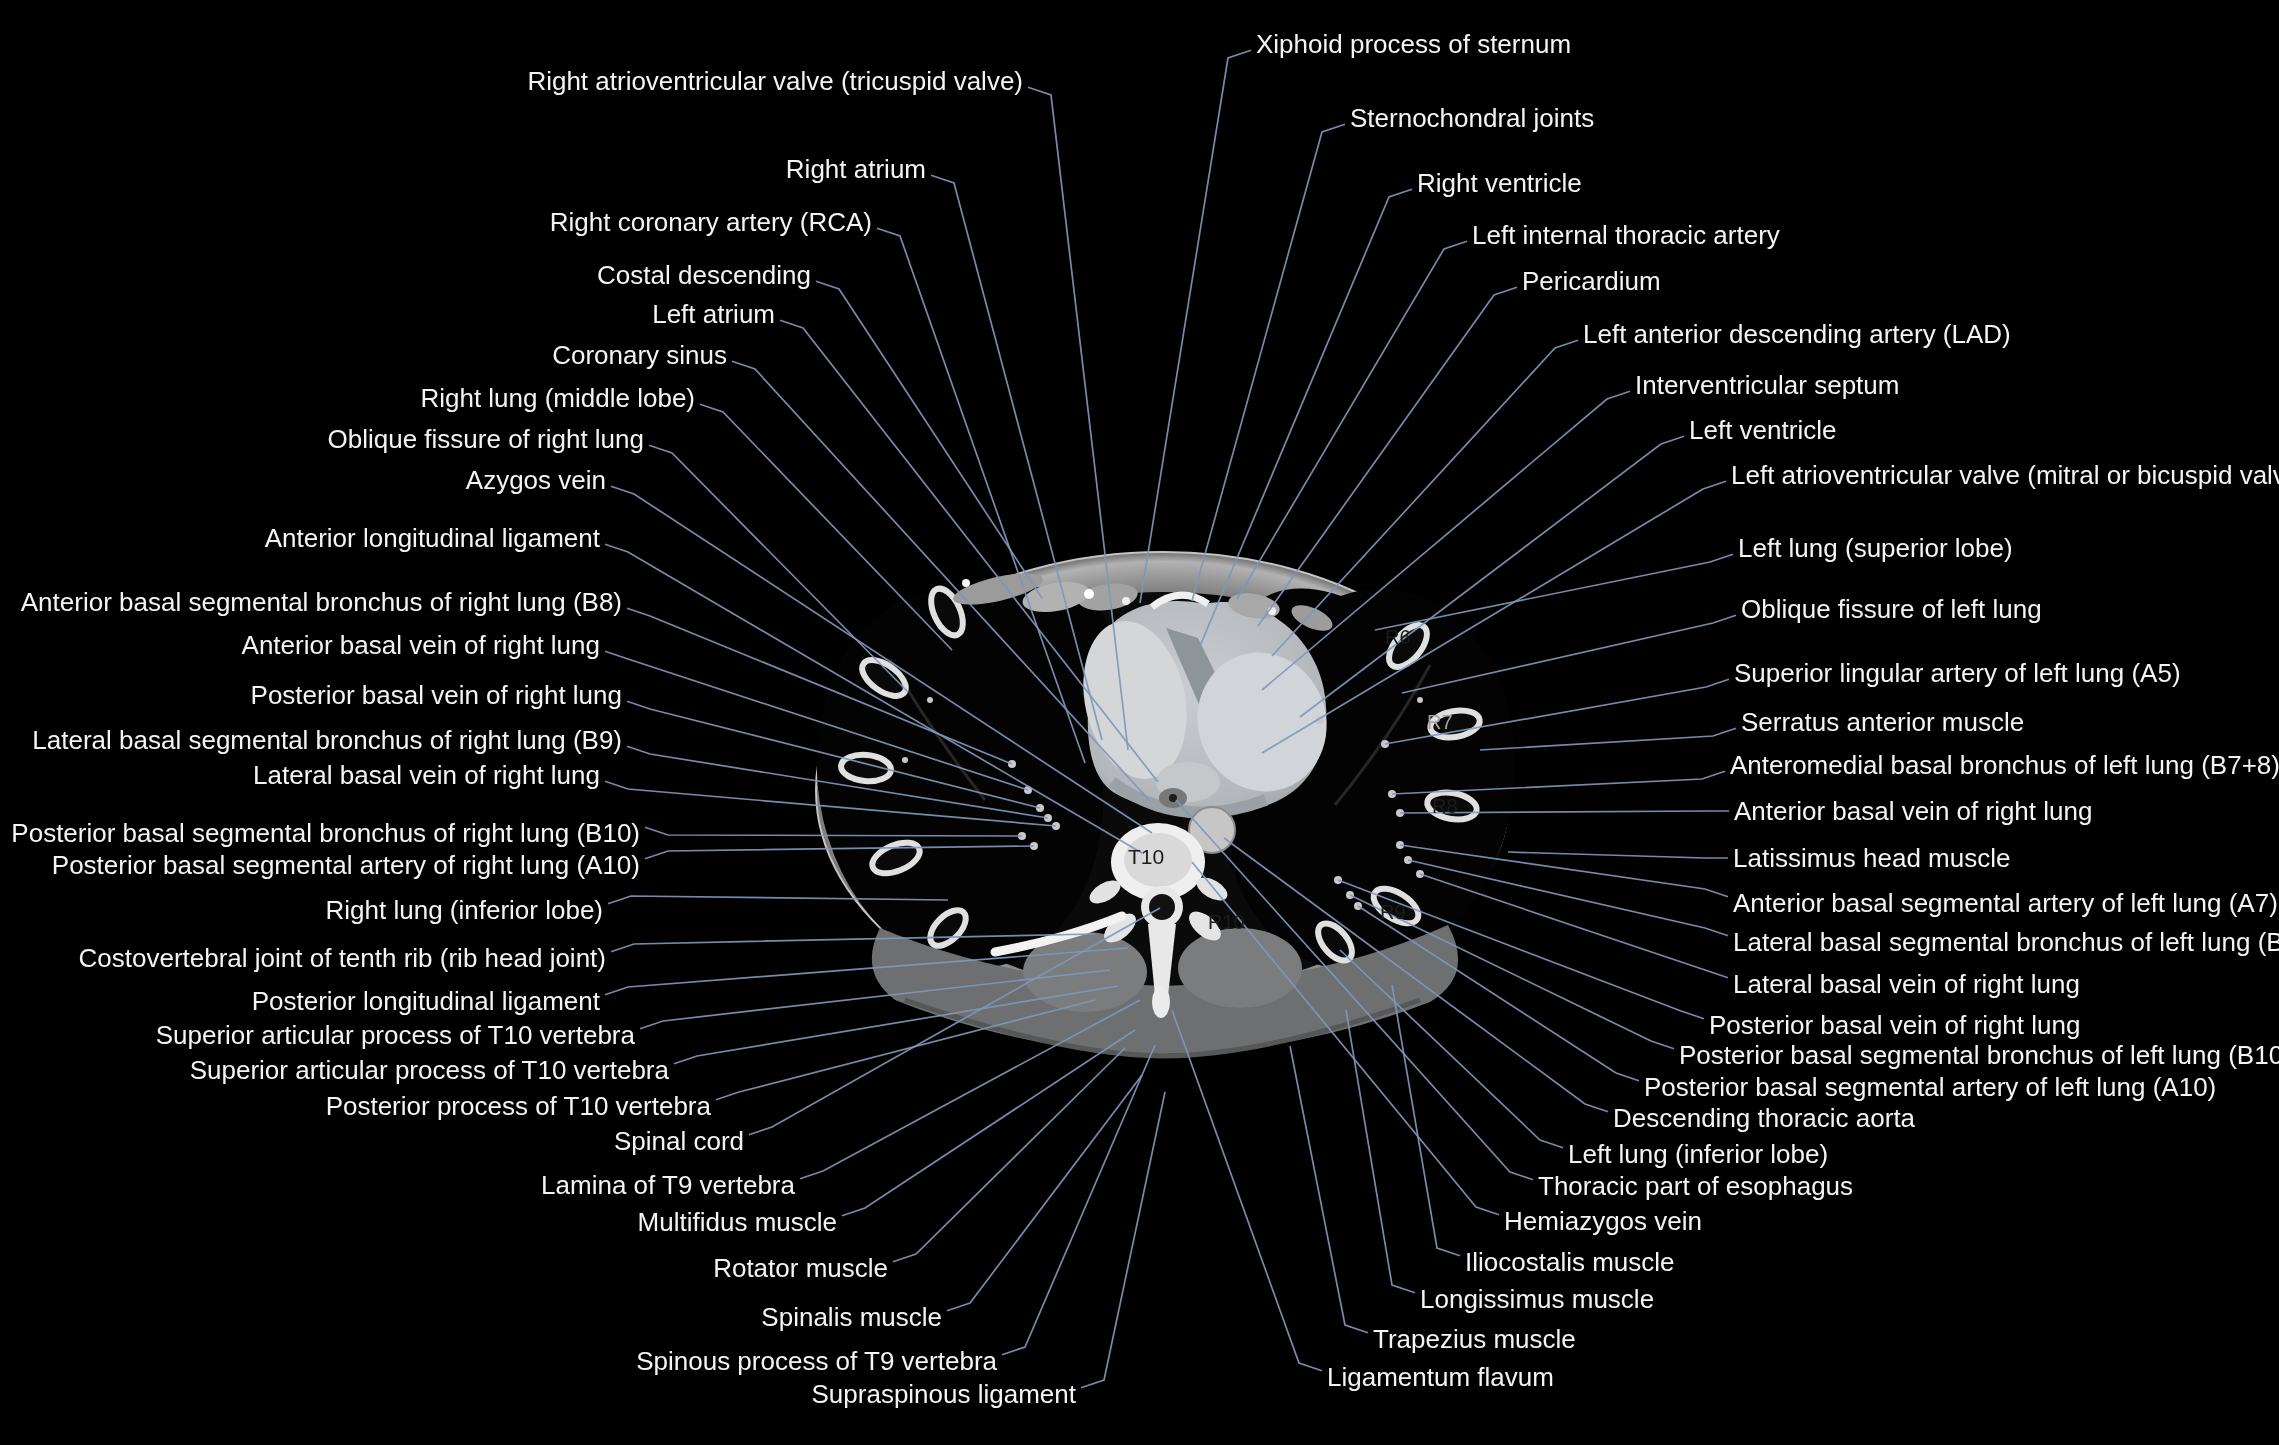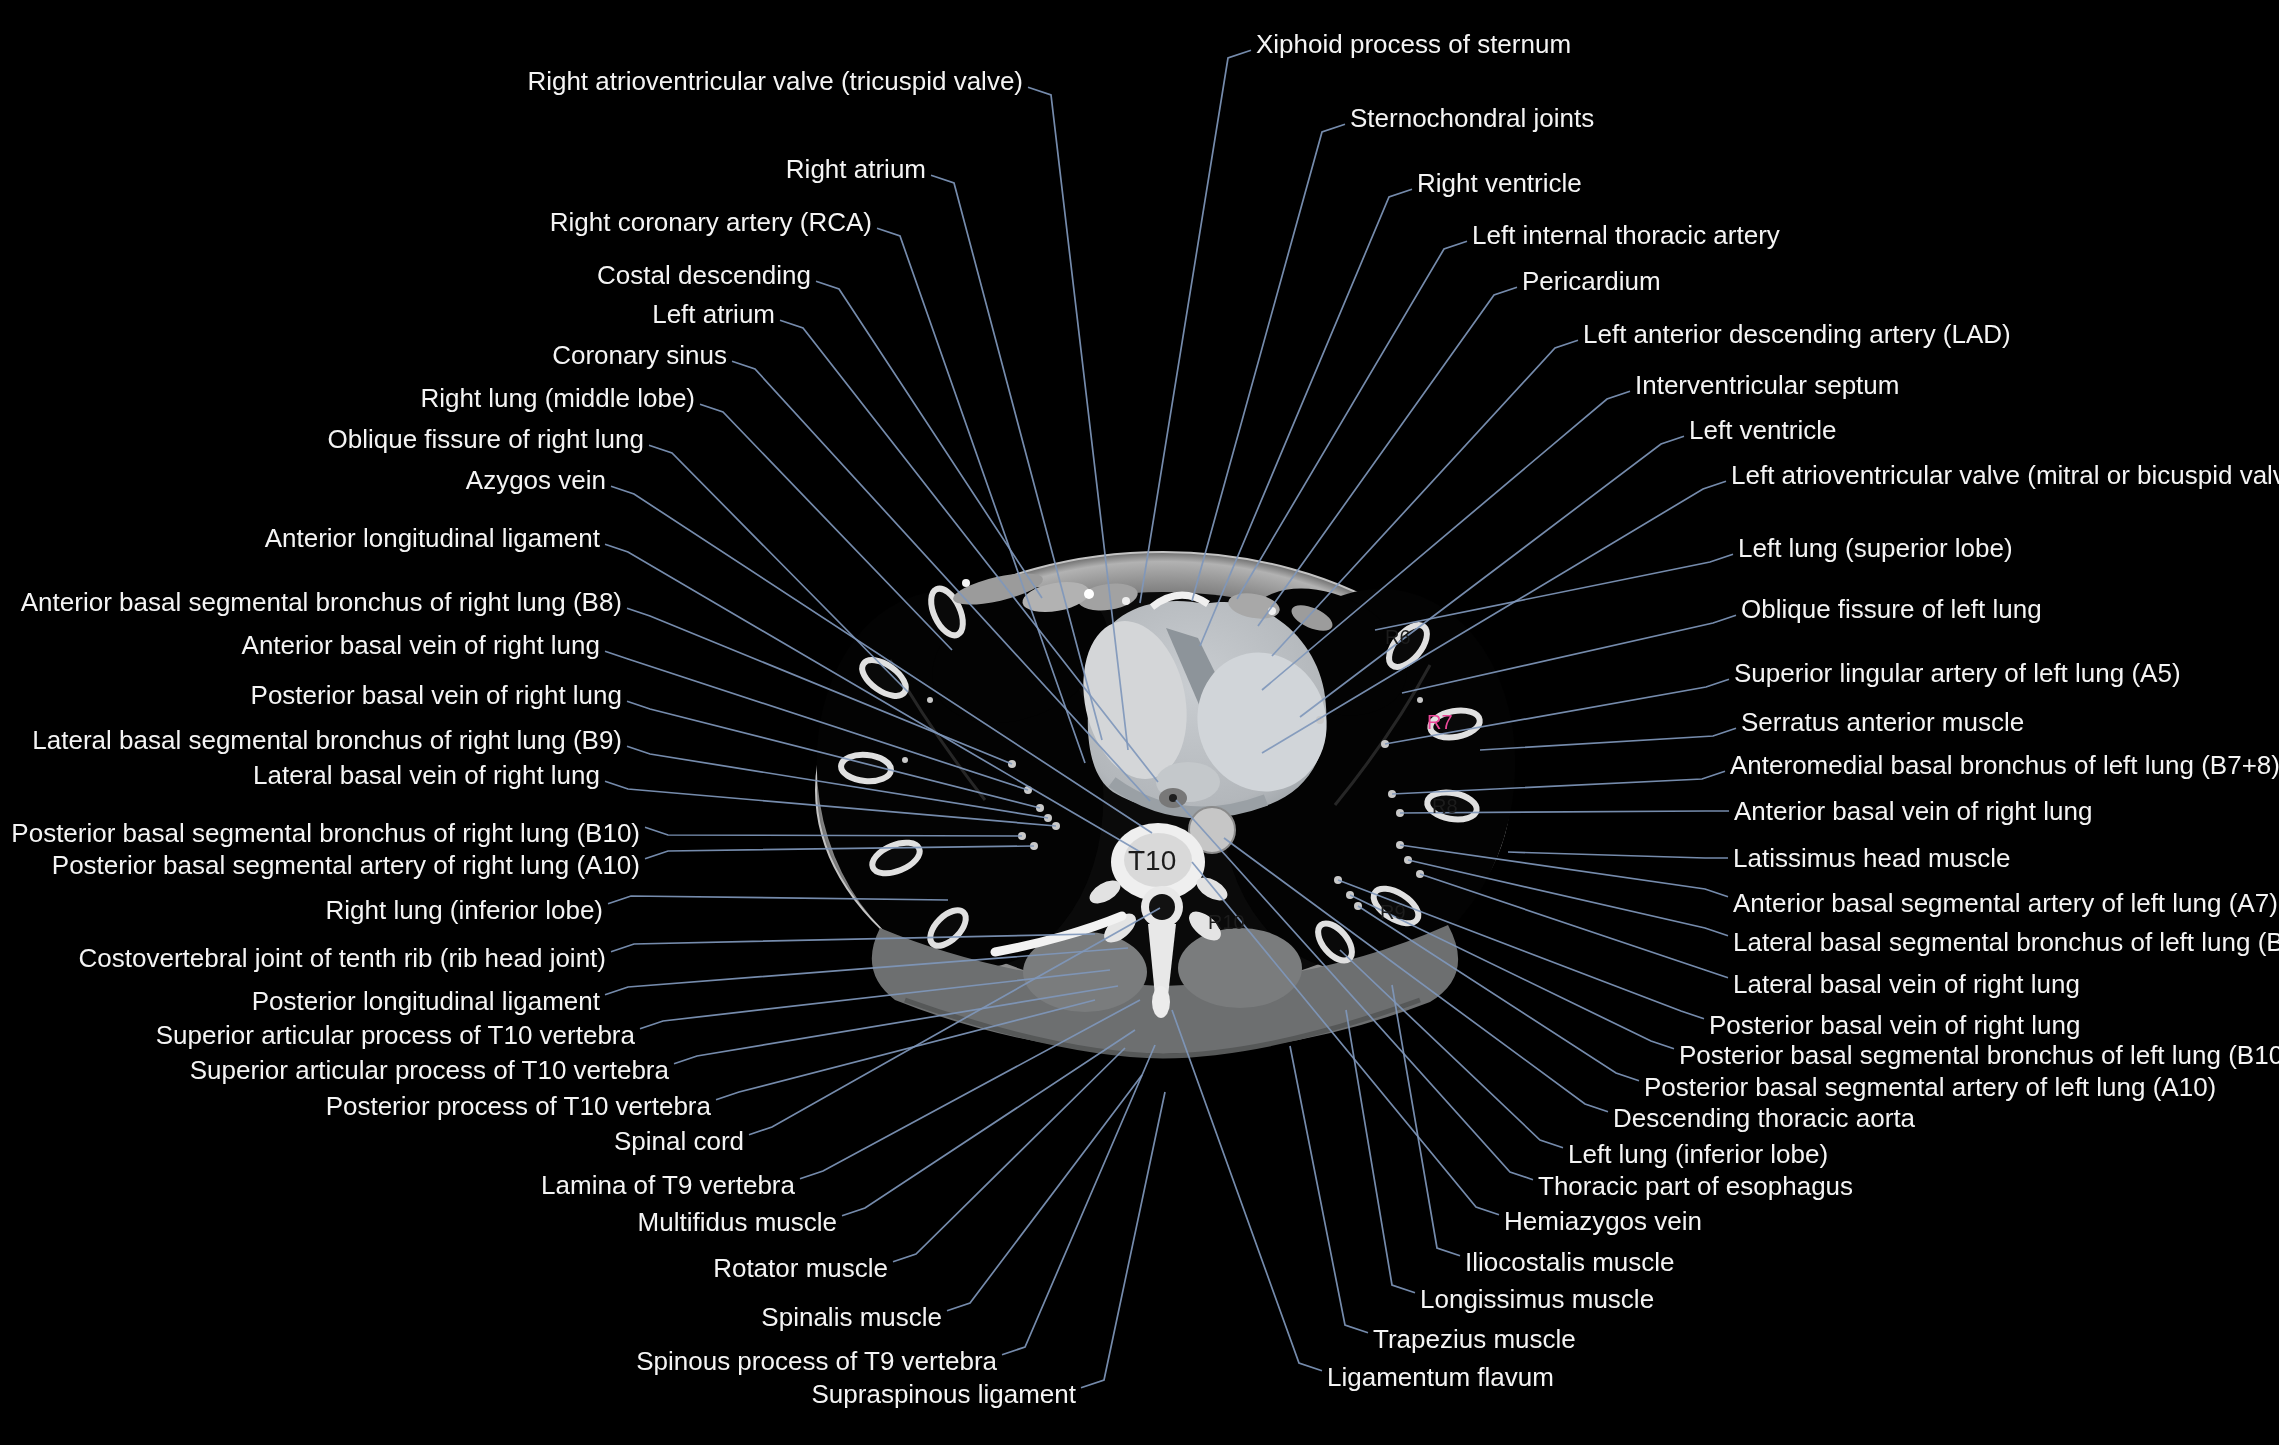--- a/index.html
+++ b/index.html
@@ -251,20 +251,20 @@
       <div class="label" style="top: 1091px; right: 1568px;">Posterior process of T10 vertebra</div>
       <div class="label" style="top: 1126px; right: 1535px;">Spinal cord</div>
       <div class="label" style="top: 1170px; right: 1484px;">Lamina of T9 vertebra</div>
       <div class="label" style="top: 1207px; right: 1442px;">Multifidus muscle</div>
       <div class="label" style="top: 1253px; right: 1391px;">Rotator muscle</div>
       <div class="label" style="top: 1302px; right: 1337px;">Spinalis muscle</div>
       <div class="label" style="top: 1346px; right: 1282px; text-align: right;">Spinous process of T9 vertebra</div>
       <div class="label" style="top: 1379px; right: 1203px;">Supraspinous ligament</div>
     </div>
   <div id="scan-labels-layer">
-      <div class="scan-label" style="left: 1128px; top: 845px; font-size: 28px; color: rgb(28, 28, 28);">T10</div>
+      <div class="scan-label" style="left: 1128px; top: 845px; font-size: 21px; color: rgb(28, 28, 28);">T10</div>
       <div class="scan-label" style="left: 1385px; top: 626px; font-size: 20px; color: rgb(28, 28, 28);">R6</div>
-      <div class="scan-label" style="left: 1427px; top: 711px; font-size: 20px; color: #ec4899;">R7</div>
+      <div class="scan-label" style="left: 1427px; top: 711px; font-size: 20px; color: #a3a3a3;">R7</div>
       <div class="scan-label" style="left: 1432px; top: 795px; font-size: 20px; color: rgb(28, 28, 28);">R8</div>
       <div class="scan-label" style="left: 1380px; top: 901px; font-size: 20px; color: rgb(28, 28, 28);">R9</div>
       <div class="scan-label" style="left: 1208px; top: 911px; font-size: 20px; color: rgb(28, 28, 28);">R10</div>
     </div>
 </div>
 
 </body></html>

